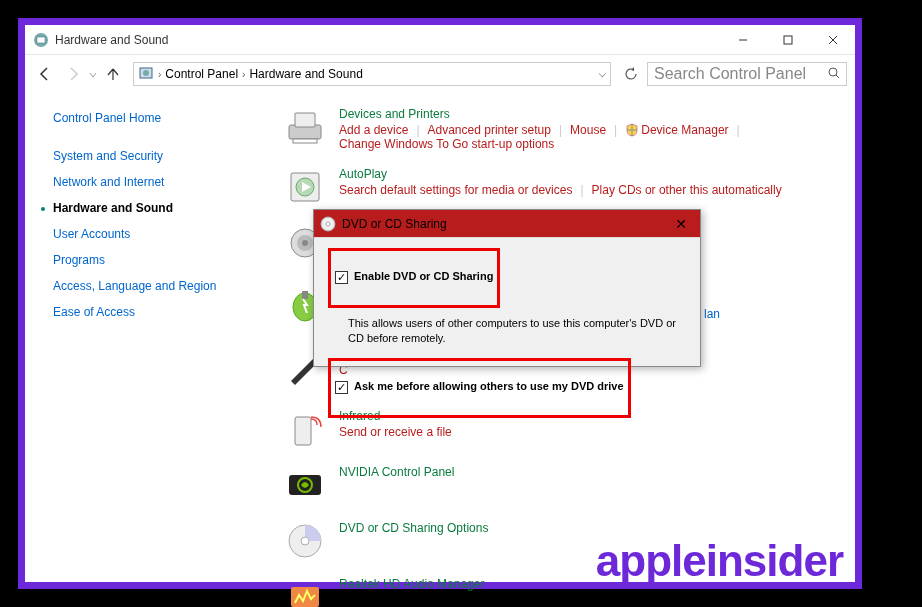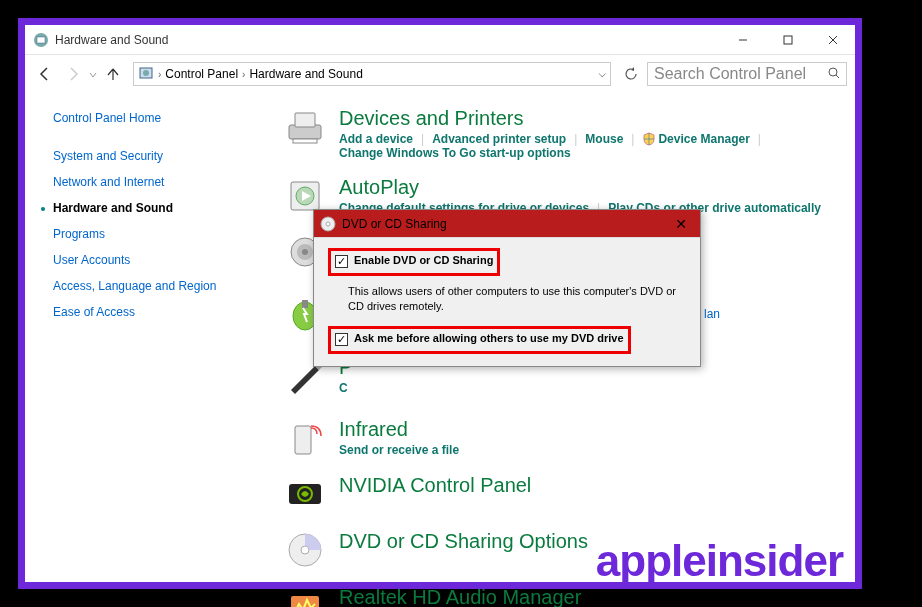--- a/index.html
+++ b/index.html
@@ -57,23 +57,23 @@
       width: 4px; height: 4px; background: teal; border-radius: 50%;
     }
     .sidebar-gap { height: 12px; }
     .main { flex: 1; padding: 14px 20px 0 12px; font-size: 12px; position: relative; }
     .category { display: flex; gap: 14px; margin-bottom: 16px; align-items: flex-start; }
     .cat-icon {
       width: 40px; height: 40px; flex-shrink: 0; display: flex;
       align-items: center; justify-content: center;
     }
     .cat-body { flex: 1; }
-    .cat-title { color: #0a7b3e; font-size: 20px; margin-bottom: 2px; cursor: pointer; }
+    .cat-title { color: #0a7b3e; font-size: 12px; margin-bottom: 2px; cursor: pointer; }
     .cat-links { display: flex; flex-wrap: wrap; gap: 0; align-items: center; }
-    .cat-link { color: #0f766e; cursor: pointer; white-space: nowrap; font-weight: bold; }
+    .cat-link { color: #b91c1c; cursor: pointer; white-space: nowrap; }
     .cat-link-sep { color: #ccc; margin: 0 8px; }
     .shield-icon { width: 14px; height: 14px; display: inline-block; vertical-align: -2px; margin-right: 2px; }
     .truncated { color: #0066cc; }
     
     .dialog {
       position: absolute; top: 184px; left: 288px; width: 388px; height: 158px;
       background: #f0f0f0; border: 1px solid #888; box-shadow: 2px 2px 8px rgba(0,0,0,0.3);
       z-index: 20;
     }
     .dialog-titlebar {
@@ -85,21 +85,21 @@
     .dialog-body { padding: 10px 14px; font-size: 11px; }
     .checkbox-row { display: flex; align-items: flex-start; gap: 6px; margin-bottom: 2px; }
     .checkbox {
       width: 13px; height: 13px; border: 1px solid #333; background: #fff;
       display: flex; align-items: center; justify-content: center; font-size: 11px;
       flex-shrink: 0; margin-top: 1px;
     }
     .checkbox.checked::after { content: "✓"; color: #000; line-height: 1; }
     .checkbox-label { font-weight: bold; }
     .checkbox-desc { margin-left: 20px; margin-top: 2px; font-size: 11px; color: #000; line-height: 1.35; }
-    .highlight-box { border: 3px solid #e00; padding: 3px 4px; display: inline-block; }
+    .highlight-box { border: 3px solid #e00; padding: 19px 4px; display: inline-block; }
     .highlight-row { margin-bottom: 8px; }
     
     .watermark {
       position: absolute; right: 12px; bottom: -4px;
       font-size: 44px; font-weight: 600; color: #6d28d9; letter-spacing: -1px;
       font-family: "Myriad Pro", "Segoe UI", sans-serif; z-index: 5;
     }
     .lan-frag {
       position: absolute; color: #0066cc; font-size: 12px;
     }
@@ -187,22 +187,22 @@
   </div>
 
   <div class="content">
 
     <div class="sidebar">
       <span class="sidebar-link">Control Panel Home</span>
       <div class="sidebar-gap"></div>
       <span class="sidebar-link">System and Security</span>
       <span class="sidebar-link">Network and Internet</span>
       <span class="sidebar-link active">Hardware and Sound</span>
+      <span class="sidebar-link">User Accounts</span>
       <span class="sidebar-link">Programs</span>
-      <span class="sidebar-link">User Accounts</span>
       <span class="sidebar-link">Access, Language and Region</span>
       <span class="sidebar-link">Ease of Access</span>
     </div>
 
     <div class="main">
 
       <div class="category">
         <div class="cat-icon">
           <svg viewBox="0 0 40 40">
               <rect x="4" y="18" width="32" height="14" rx="2" fill="#ccc" stroke="#888"></rect>
@@ -236,23 +236,23 @@
         <div class="cat-icon">
           <svg viewBox="0 0 40 40">
               <rect x="6" y="6" width="28" height="28" rx="2" fill="#eee" stroke="#888"></rect>
               <circle cx="20" cy="20" r="9" fill="#b8d8b8" stroke="#6a6"></circle>
               <path d="M17 15 L17 25 L26 20 Z" fill="#fff"></path>
             </svg>
         </div>
         <div class="cat-body">
           <div class="cat-title">AutoPlay</div>
           <div class="cat-links">
-            <span class="cat-link">Change default settings for drive or devices</span>
-              <span class="cat-link-sep">|</span>
-            <span class="cat-link">Play CDs or other drive automatically</span>
+            <span class="cat-link">Search default settings for media or devices</span>
+              <span class="cat-link-sep">|</span>
+            <span class="cat-link">Play CDs or other this automatically</span>
           </div>
         </div>
       </div>
 
       <div class="category" style="margin-bottom:22px">
         <div class="cat-icon">
           <svg viewBox="0 0 40 40">
               <circle cx="20" cy="20" r="14" fill="#ddd" stroke="#888"></circle>
               <circle cx="20" cy="20" r="8" fill="#bbb"></circle>
               <circle cx="20" cy="20" r="3" fill="#888"></circle>
@@ -368,21 +368,21 @@
     </div>
     <div class="dialog-body">
       <div class="highlight-row">
         <span class="highlight-box">
           <span class="checkbox-row">
             <span class="checkbox checked"></span>
             <span class="checkbox-label">Enable DVD or CD Sharing</span>
           </span>
         </span>
       </div>
-      <div class="checkbox-desc">This allows users of other computers to use this computer's DVD or CD drives remotely.</div>
+      <div class="checkbox-desc">This allows users of other computers to use this computer's DVD or CD before remotely.</div>
       <div style="height:12px"></div>
       <div class="highlight-row">
         <span class="highlight-box">
           <span class="checkbox-row">
             <span class="checkbox checked"></span>
             <span class="checkbox-label">Ask me before allowing others to use my DVD drive</span>
           </span>
         </span>
       </div>
     </div>

